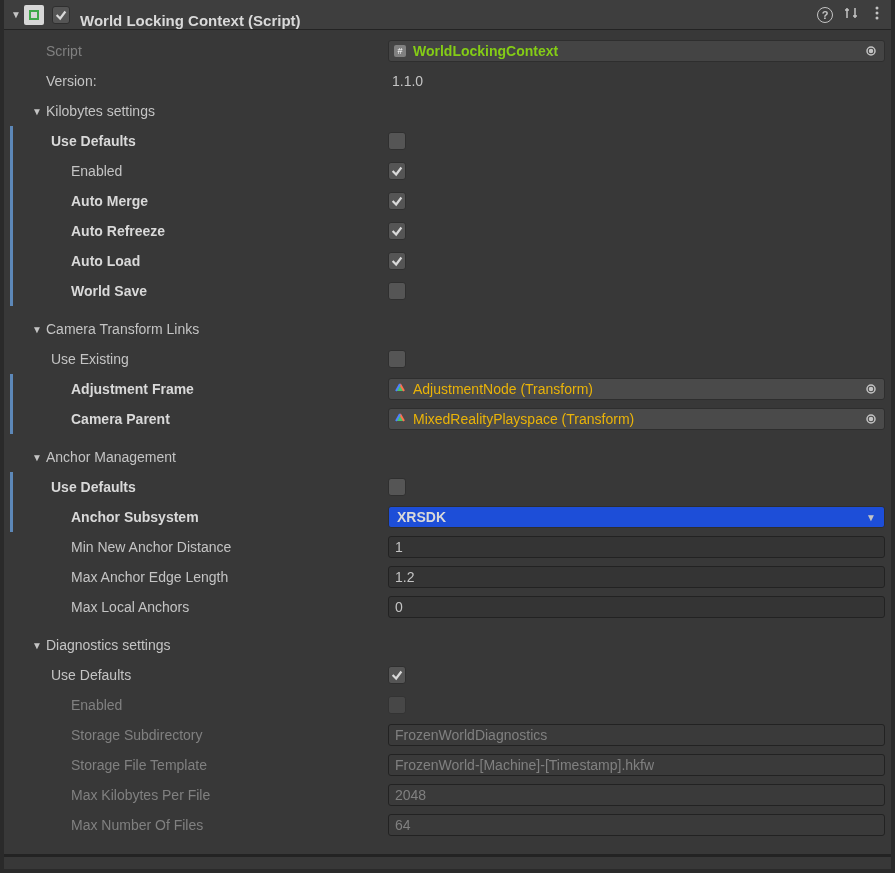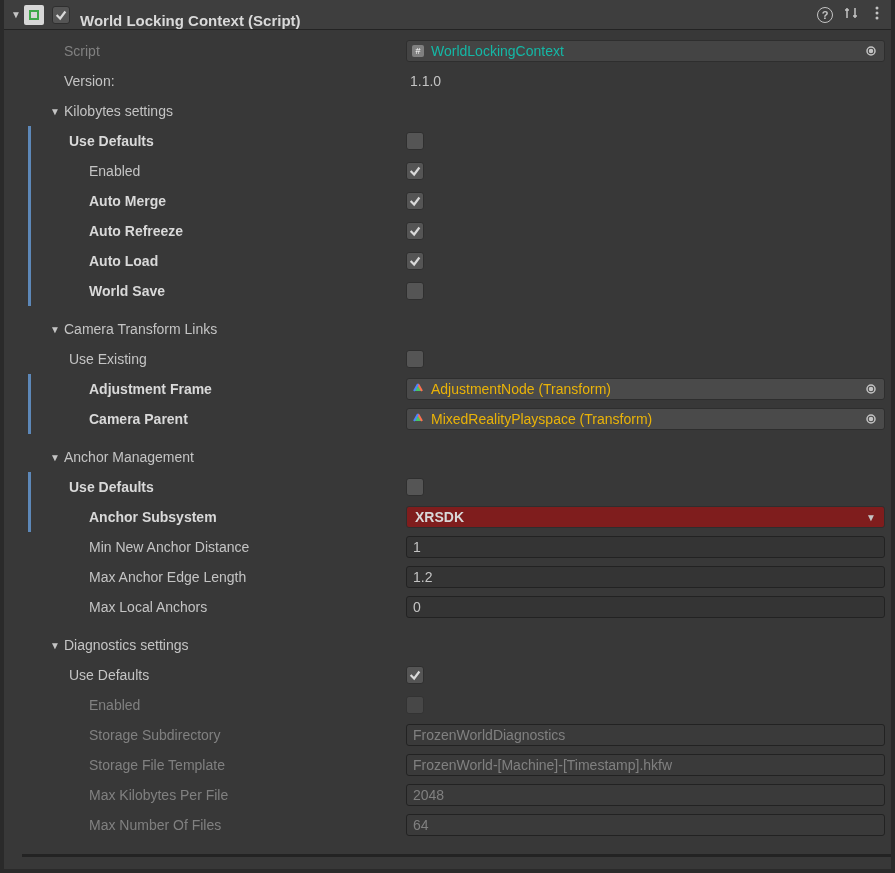--- a/index.html
+++ b/index.html
@@ -78,21 +78,21 @@
     font-size: 15px;
     margin-top: 12px;
   }
   .header-actions {
     display: flex;
     gap: 10px;
     align-items: center;
     color: #c4c4c4;
   }
   .header-actions .icon { cursor: pointer; }
-  .body { padding-top: 6px; padding-left: 18px; }
+  .body { padding-top: 6px; }
   .row {
     display: flex;
     align-items: center;
     height: 30px;
     padding-left: 6px;
   }
   .label-col {
     width: 378px;
     display: flex;
     align-items: center;
@@ -144,21 +144,21 @@
   .objfield.dim { background: #444444; color: #888; }
   .objfield .obj-icon {
     width: 14px;
     height: 14px;
     margin-right: 6px;
     display: flex;
     align-items: center;
     justify-content: center;
   }
   .objfield .obj-text { flex: 1; font-weight: 400; color: #eab308; font-size: 14px; }
-  .objfield.dim .obj-text { color: #14b8a6; font-weight: 400; }
+  .objfield.dim .obj-text { color: #84cc16; font-weight: 700; }
   .objfield .picker {
     width: 18px;
     height: 18px;
     display: flex;
     align-items: center;
     justify-content: center;
     cursor: pointer;
   }
   .numfield, .txtfield {
     flex: 1;
@@ -171,21 +171,21 @@
     display: flex;
     align-items: center;
   }
   .numfield.disabled, .txtfield.disabled {
     background: #3a3a3a;
     color: #808080;
   }
   .dropdown {
     flex: 1;
     height: 22px;
-    background: #7f1d1d;
+    background: #1d4ed8;
     border: 1px solid #2e2e2e;
     border-radius: 3px;
     color: #d9d9d9;
     padding: 0 8px;
     display: flex;
     align-items: center;
     justify-content: space-between;
     font-weight: 600;
     cursor: pointer;
   }

